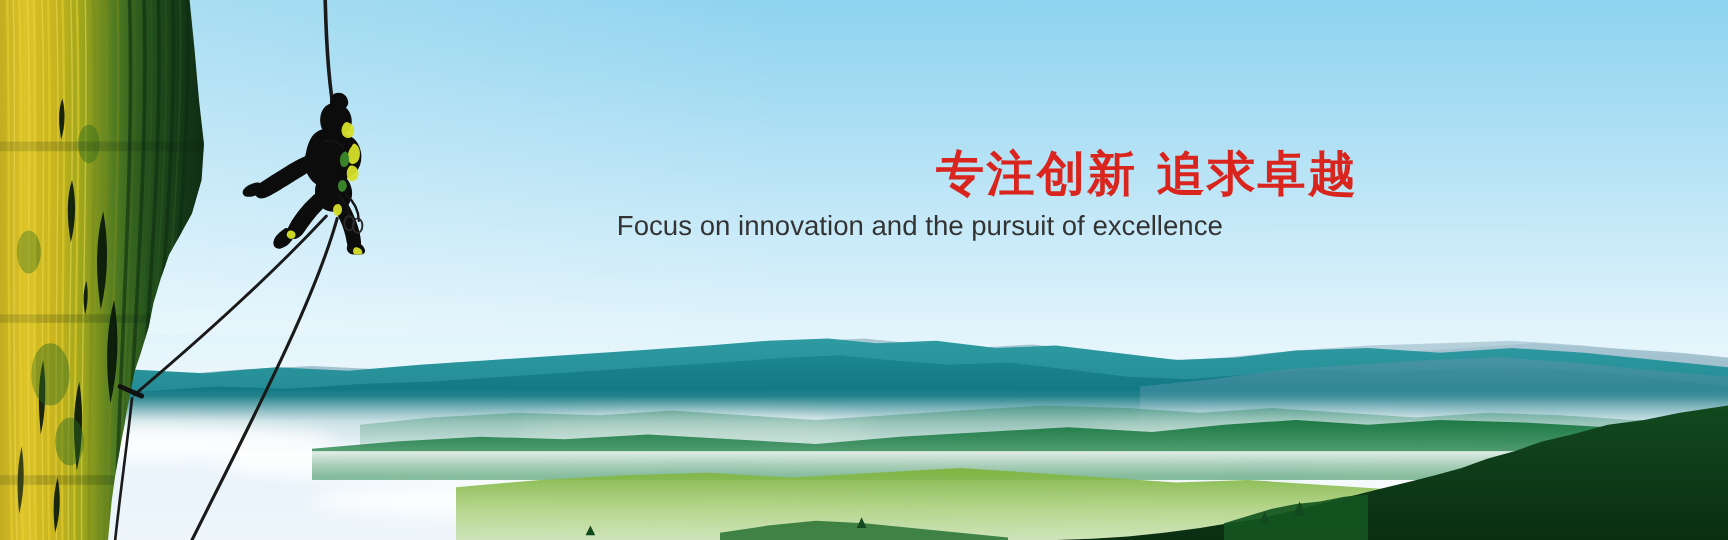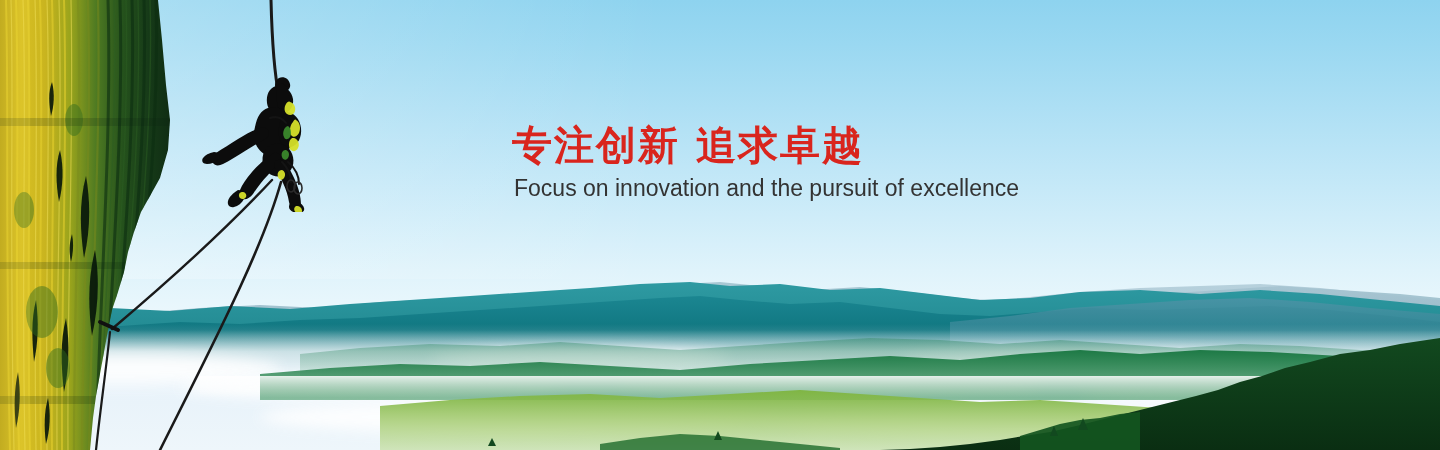--- a/index.html
+++ b/index.html
@@ -117,20 +117,21 @@
   }
   .headline {
     margin: 0;
     font-family: "DejaVu Sans", "Liberation Sans", sans-serif;
     font-size: 40px;
     line-height: 46px;
     font-weight: bold;
     letter-spacing: 2px;
     color: #d9251d;
     white-space: nowrap;
+    text-align: right;
   }
   .subhead {
     margin: 6px 0 16px 2px;
     font-family: "Liberation Sans", sans-serif;
     font-size: 23px;
     line-height: 28px;
     font-weight: normal;
     color: #333333;
     white-space: nowrap;
   }

